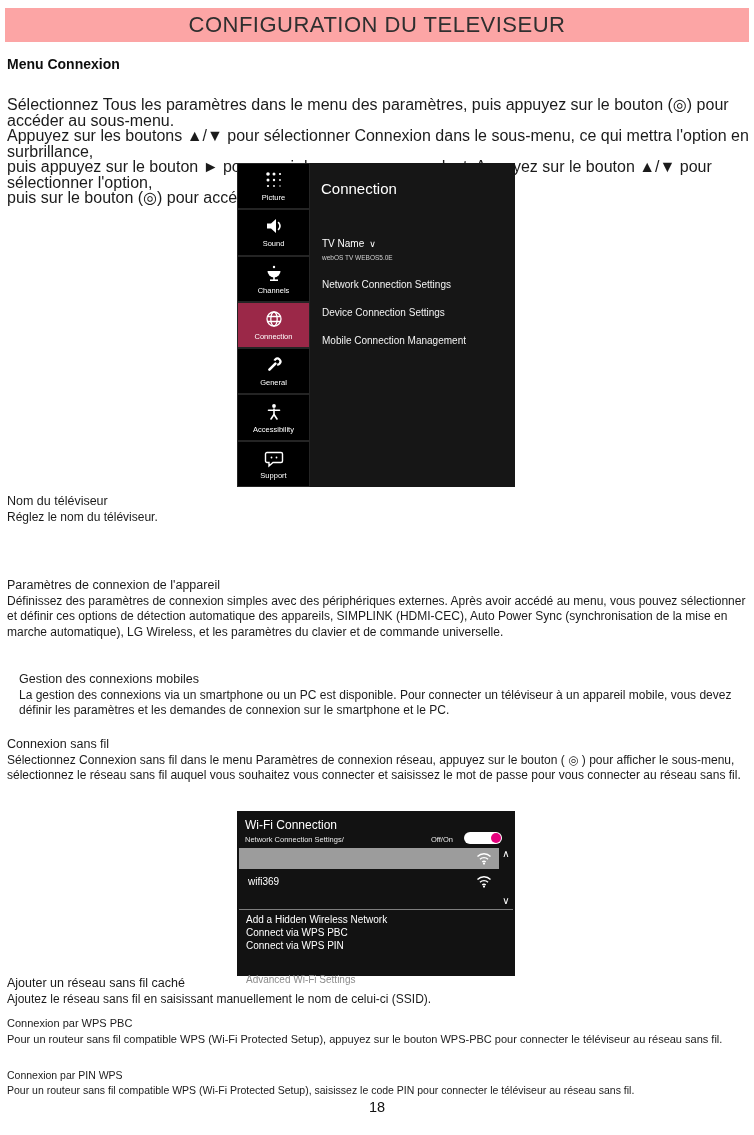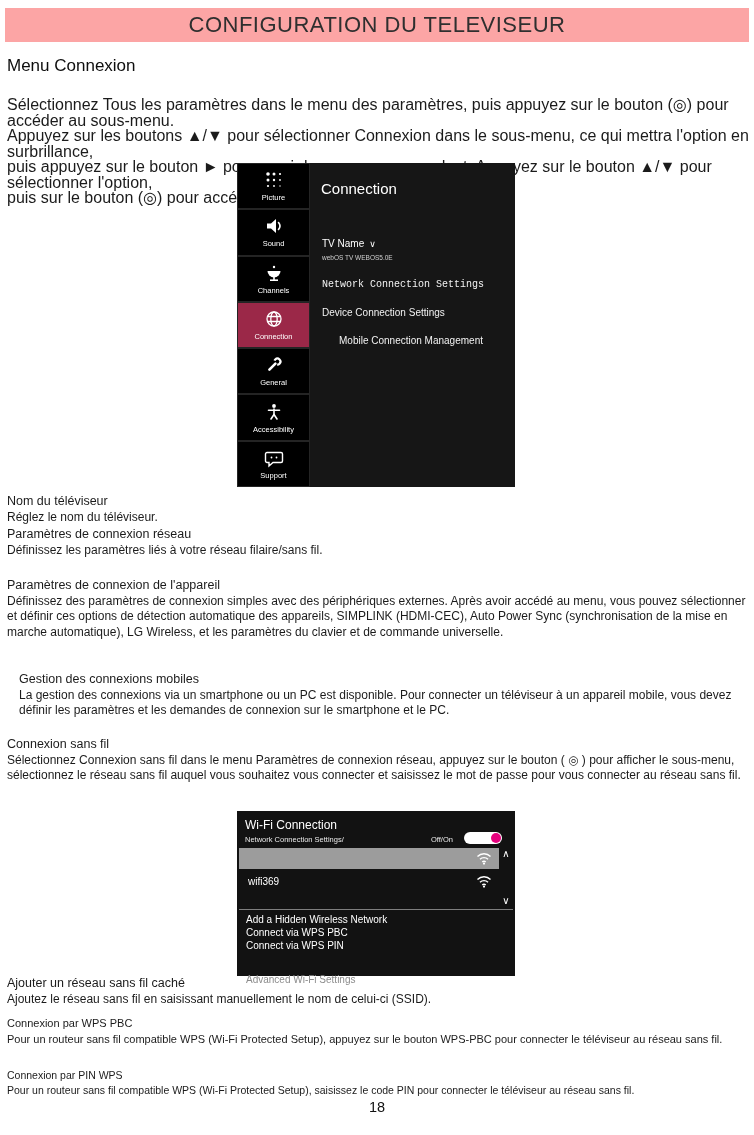--- a/index.html
+++ b/index.html
@@ -11,42 +11,42 @@
   }
   .page { position:relative; width:754px; height:1135px; overflow:hidden; background:#fff; }
 
   
   .topbar {
     position:absolute; left:5px; top:8px; width:744px; height:34px;
     background:#fca5a5; display:flex; align-items:center; justify-content:center;
     font-size:22px; color:#2f2f2f; letter-spacing:.5px;
   }
 
-  .heading { position:absolute; left:7px; top:56px; font-size:17px; font-weight:normal; color:#0e0e0e; }
+  .heading { position:absolute; left:7px; top:56px; font-size:14px; font-weight:bold; color:#0e0e0e; }
   .intro { position:absolute; left:7px; top:97px; width:744px; font-size:16px; line-height:15.5px; white-space:pre-line; }
 
   
   .tv-shot {
     position:absolute; left:237px; top:163px; width:278px; height:324px;
     background:#161616; display:flex;
   }
   .tv-sidebar { width:73px; background:#242424; display:flex; flex-direction:column; gap:2px; padding:1px; }
   .tile { flex:1; background:#000; display:flex; flex-direction:column; align-items:center; justify-content:center; gap:3px; cursor:default; }
   .tile.active { background:#9b2848; }
   .tile-icon { display:flex; align-items:center; justify-content:center; height:20px; }
   .tile-label { font-size:7.5px; color:#fff; }
 
   .tv-panel { flex:1; position:relative; background:#161616; }
   .tv-panel-title { position:absolute; left:11px; top:17px; font-size:15px; color:#fff; }
   .tvname { position:absolute; left:12px; top:70px; color:#fff; }
   .tvname-label { font-size:10px; color:#fff; }
   .chev-inline { font-size:9px; margin-left:5px; color:#fff; }
   .tvname-value { font-size:6.5px; color:#cfcfcf; margin-top:3px; }
   .tv-item { position:absolute; left:12px; font-size:10px; color:#f2f2f2; }
-  .ti1 { top:116px;font-family:Liberation Mono, monospace; } .ti2 { top:144px; } .ti3 { top:172px;margin-left:17px; }
+  .ti1 { top:116px; } .ti2 { top:144px; } .ti3 { top:172px; }
 
   
   .wifi-shot { position:absolute; left:237px; top:811px; width:278px; height:165px; background:#121212; }
   .wifi-title { position:absolute; left:8px; top:7px; font-size:12px; color:#fff; }
   .wifi-sub { position:absolute; left:8px; top:24px; font-size:7.5px; color:#e9e9e9; }
   .offon { position:absolute; left:194px; top:24px; font-size:7.5px; color:#e9e9e9; }
   .toggle { position:absolute; left:227px; top:21px; width:38px; height:12px; background:#fff; border-radius:6px; }
   .knob { position:absolute; right:1px; top:1px; width:10px; height:10px; border-radius:50%; background:#e5007d; }
   .net-row { position:absolute; left:2px; width:260px; height:21px; display:flex; align-items:center;gap:9px; }
   .net-row.selected { top:37px; background:#9c9c9c; }
@@ -191,24 +191,20 @@
       <div class="tv-item ti1">Network Connection Settings</div>
       <div class="tv-item ti2">Device Connection Settings</div>
       <div class="tv-item ti3">Mobile Connection Management</div>
     </div>
   </div>
 
   <div class="sec s1">
     <div class="sec-title">Nom du téléviseur</div>
     <div class="sec-body">Réglez le nom du téléviseur.</div>
   </div>
-  <div class="sec s2">
-    <div class="sec-title">Paramètres de connexion réseau</div>
-    <div class="sec-body">Définissez les paramètres liés à votre réseau filaire/sans fil.</div>
-  </div>
   <div class="sec s3">
     <div class="sec-title">Paramètres de connexion de l'appareil</div>
     <div class="sec-body">Définissez des paramètres de connexion simples avec des périphériques externes.  Après avoir accédé au menu, vous pouvez sélectionner et définir ces options de détection automatique des appareils, SIMPLINK (HDMI-CEC), Auto Power Sync (synchronisation de la mise en marche automatique), LG Wireless, et les paramètres du clavier et de commande universelle.</div>
   </div>
   <div class="sec s4">
     <div class="sec-title">Gestion des connexions mobiles</div>
     <div class="sec-body">La gestion des connexions via un smartphone ou un PC est disponible. Pour connecter un téléviseur à un appareil mobile, vous devez définir les paramètres et les demandes de connexion sur le smartphone et le PC.</div>
   </div>
   <div class="sec s5">
     <div class="sec-title">Connexion sans fil</div>

